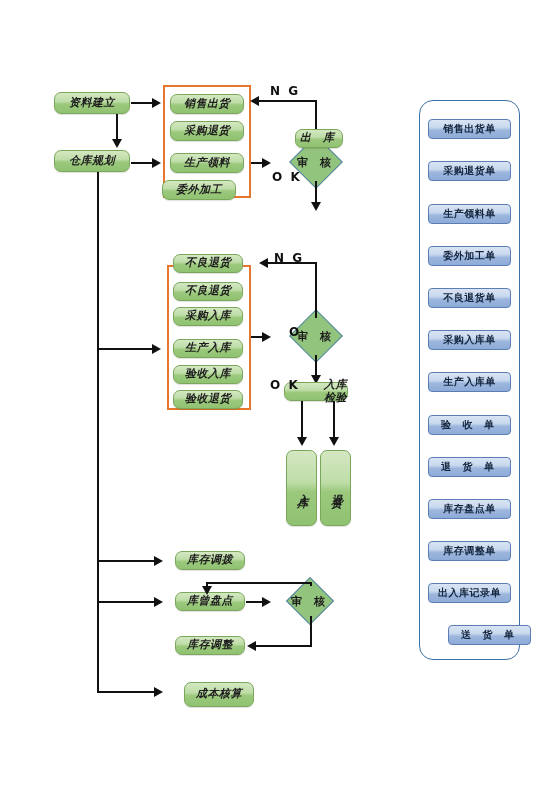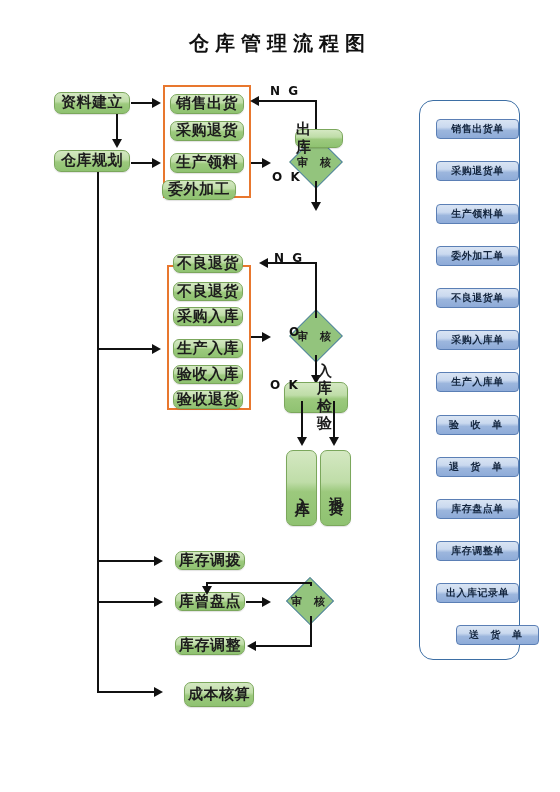--- a/index.html
+++ b/index.html
@@ -21,26 +21,27 @@
     letter-spacing:6px;
   }
 
   
   .gbox {
     position:absolute;
     background:linear-gradient(to bottom,#d4e8c2 0%,#bfdda8 42%,#9cc97d 55%,#8fc271 100%);
     border:1px solid #7ba75c;
     border-radius:7px;
     color:#1d1d1d;
-    font-size:15px; font-weight:bold;
+    font-size:11px; font-weight:bold;
     display:flex; align-items:center; justify-content:center;
     letter-spacing:0.5px;
     box-shadow:0 1px 1px rgba(0,0,0,0.12);
-    text-align:left;
+    text-align:right;
     line-height:1.15;
+    font-style:italic;
   }
   .gbox.vert {
     writing-mode:vertical-rl;
     text-orientation:upright;
     letter-spacing:3px;
   }
   .gbox.spaced { letter-spacing:4px; }
 
   
   .diamond {
@@ -73,21 +74,20 @@
   }
   .bbox {
     position:absolute;
     background:linear-gradient(to bottom,#d9e4f3 0%,#cad9ef 40%,#9cb6dd 58%,#8eabd8 100%);
     border:1px solid #5b7fb5;
     border-radius:4px;
     color:#12243d;
     font-size:10px; font-weight:bold;
     display:flex; align-items:center; justify-content:center;
     letter-spacing:0.5px;
-    margin-left:8px;
   }
   .bbox.spaced { letter-spacing:4px; }
 
   
   .ln { position:absolute; background:#111; }
   .lnh { height:2px; }
   .lnv { width:2px; }
   .ar { position:absolute; width:0; height:0; }
   .ar-r { border-top:5px solid transparent; border-bottom:5px solid transparent; border-left:9px solid #111; }
   .ar-l { border-top:5px solid transparent; border-bottom:5px solid transparent; border-right:9px solid #111; }
@@ -98,21 +98,20 @@
     font-size:12px; font-weight:bold; color:#111;
     letter-spacing:2px;
     white-space:nowrap;
   }
 </style>
 </head>
 <body>
 
 <div id="canvas">
 
-  <div class="title">仓库管理流程图</div>
 
   <div class="gbox" style="left:54px; top:92px; width:76px; height:22px;">资料建立</div>
 
   <div class="gbox" style="left:54px; top:150px; width:76px; height:22px;">仓库规划</div>
 
   <div class="ln lnv" style="left:116px; top:114px; height:25px;"></div>
   <div class="ar ar-d" style="left:112px; top:139px;"></div>
 
   <div class="ln lnv" style="left:97px; top:172px; height:520px;"></div>
 
@@ -145,21 +144,21 @@
 
   <div class="ln lnv" style="left:315px; top:181px; height:23px;"></div>
   <div class="ar ar-d" style="left:311px; top:202px;"></div>
 
   <div class="gbox" style="left:173px; top:254px; width:70px; height:19px; z-index:4;">不良退货</div>
 
   <div class="oframe" style="left:167px; top:265px; width:84px; height:145px;"></div>
 
   <div class="gbox" style="left:173px; top:282px; width:70px; height:19px;">不良退货</div>
   <div class="gbox" style="left:173px; top:307px; width:70px; height:19px;">采购入库</div>
-  <div class="gbox" style="left:173px; top:339px; width:70px; height:19px;border-radius:6px;">生产入库</div>
+  <div class="gbox" style="left:173px; top:339px; width:70px; height:19px;">生产入库</div>
   <div class="gbox" style="left:173px; top:365px; width:70px; height:19px;">验收入库</div>
   <div class="gbox" style="left:173px; top:390px; width:70px; height:19px;">验收退货</div>
 
   <div class="ln lnh" style="left:97px; top:348px; width:58px;"></div>
   <div class="ar ar-r" style="left:152px; top:344px;"></div>
 
   <div class="ln lnh" style="left:251px; top:336px; width:14px;"></div>
   <div class="ar ar-r" style="left:262px; top:332px;"></div>
 
   <div class="diamond" style="left:297px; top:317px; width:38px; height:38px;"></div>
@@ -167,21 +166,21 @@
 
   <div class="ln lnv" style="left:315px; top:262px; height:56px;"></div>
   <div class="ln lnh" style="left:268px; top:262px; width:49px;"></div>
   <div class="ar ar-l" style="left:259px; top:258px;"></div>
   <div class="lbl" style="left:274px; top:251px;">N G</div>
   <div class="lbl" style="left:289px; top:325px;">O</div>
 
   <div class="ln lnv" style="left:315px; top:355px; height:22px;"></div>
   <div class="ar ar-d" style="left:311px; top:375px;"></div>
 
-  <div class="gbox" style="left:284px; top:382px; width:64px; height:31px;padding-left:32px;">入库检验</div>
+  <div class="gbox" style="left:284px; top:382px; width:64px; height:19px;padding-left:32px;">入库检验</div>
   <div class="lbl" style="left:270px; top:378px;">O K</div>
 
   <div class="ln lnv" style="left:301px; top:401px; height:38px;"></div>
   <div class="ar ar-d" style="left:297px; top:437px;"></div>
   <div class="ln lnv" style="left:333px; top:401px; height:38px;"></div>
   <div class="ar ar-d" style="left:329px; top:437px;"></div>
 
   <div class="gbox vert" style="left:286px; top:450px; width:31px; height:76px;">入库</div>
   <div class="gbox vert" style="left:320px; top:450px; width:31px; height:76px;">退货</div>
 

